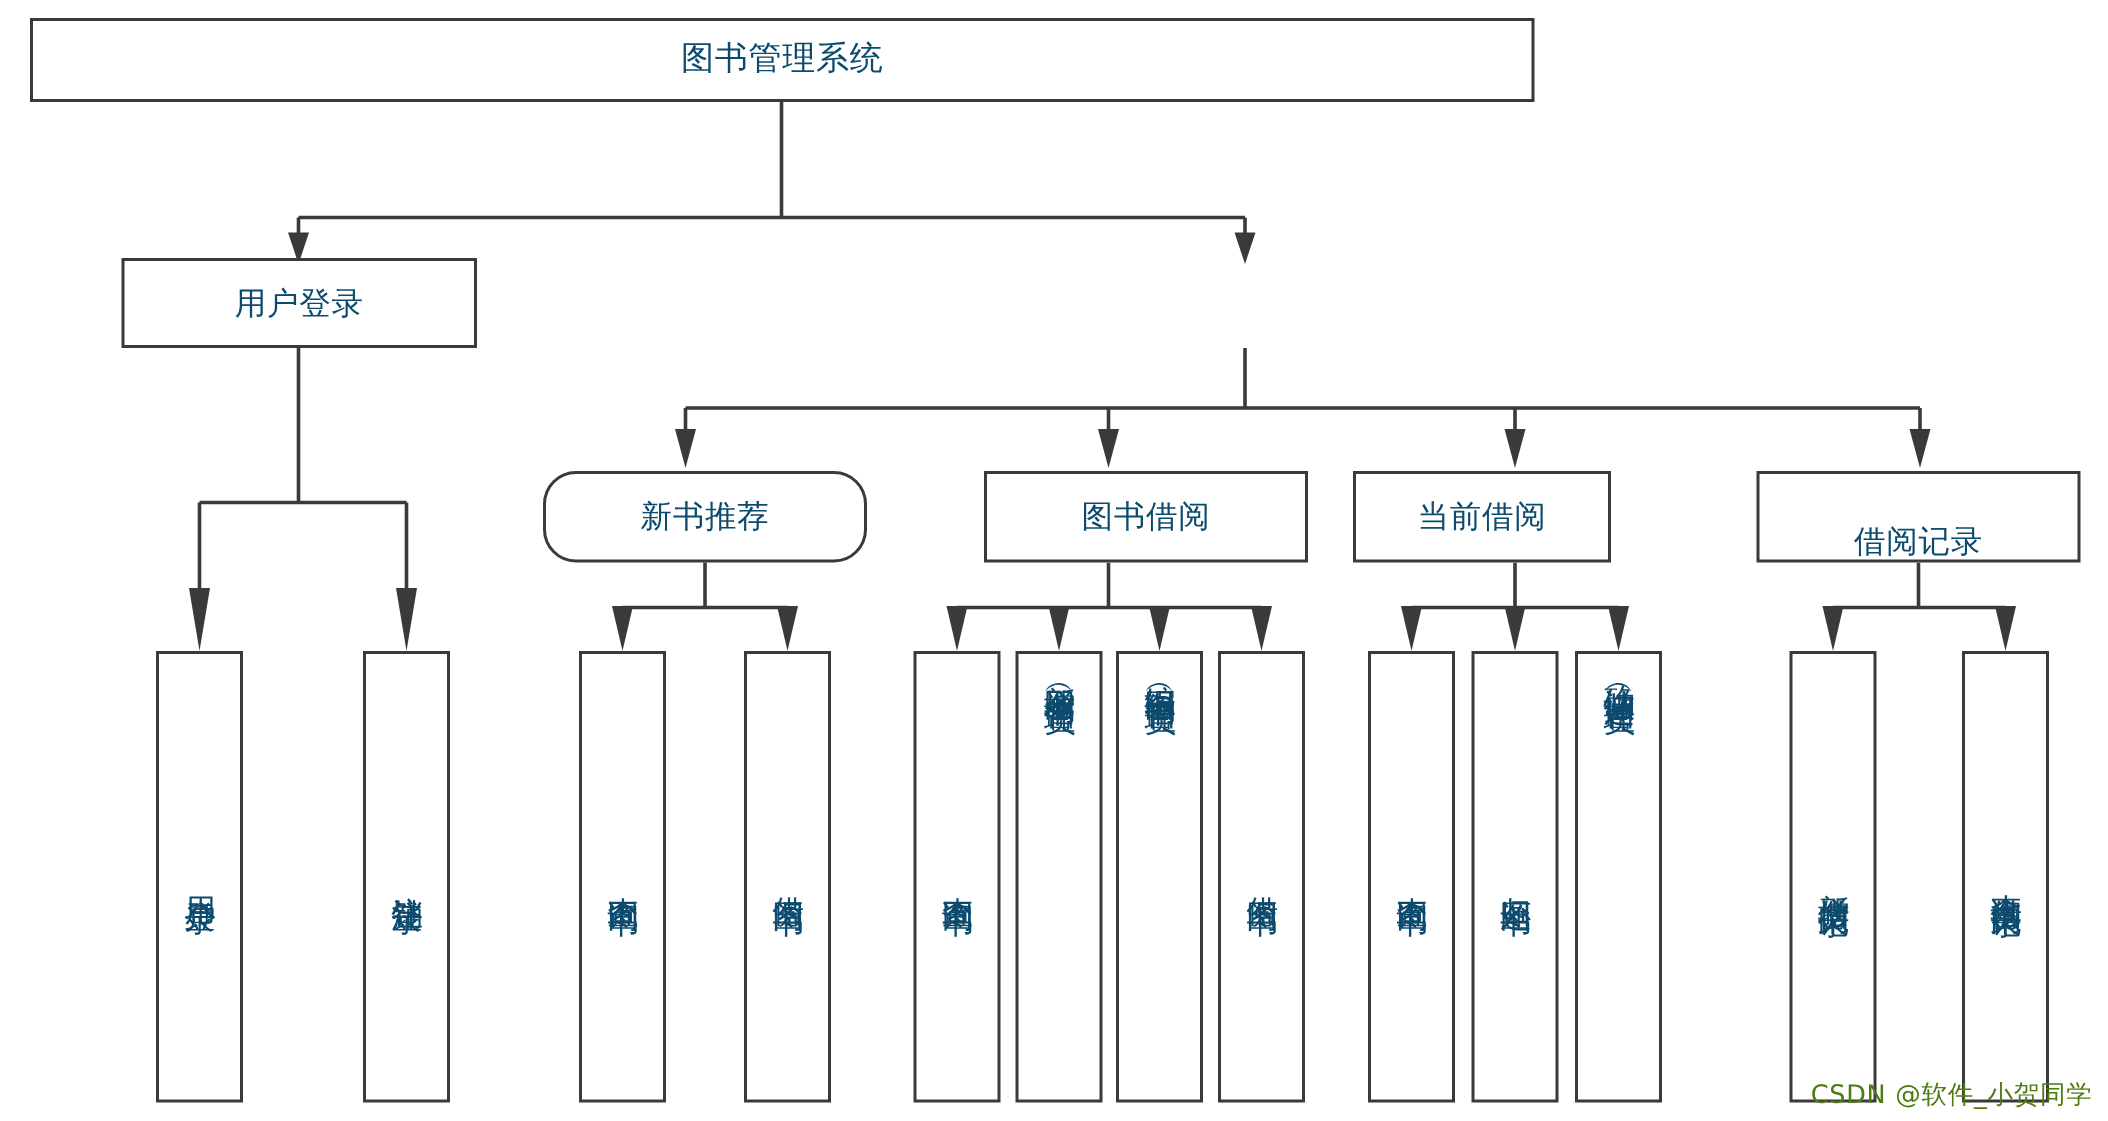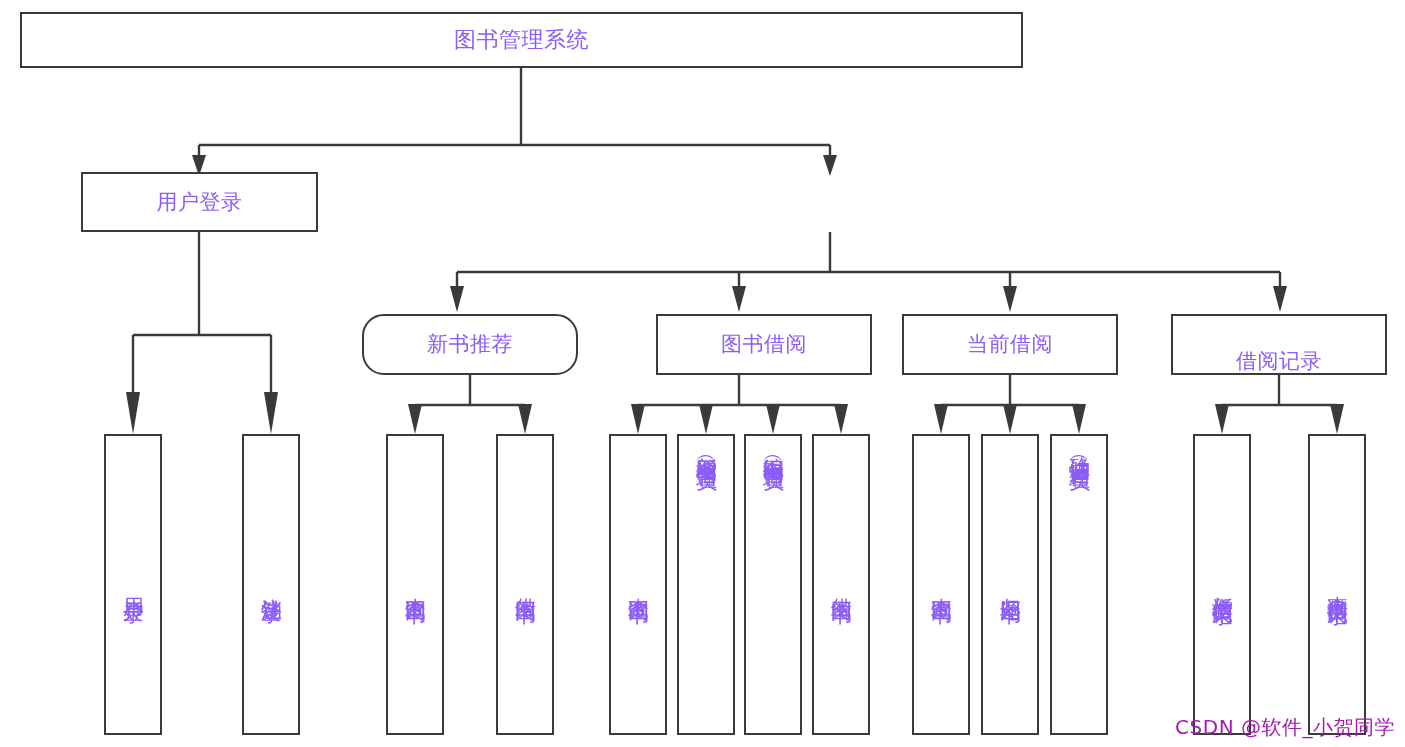--- a/index.html
+++ b/index.html
@@ -27,21 +27,21 @@
     pointer-events: none;
   }
   .node {
     position: absolute;
     box-sizing: border-box;
     background: #ffffff;
     border: 2px solid #3a3a3a;
     display: flex;
     align-items: center;
     justify-content: center;
-    color: #8b5cf6;
+    color: #0c4a6e;
   }
   .node .label {
     text-align: center;
     line-height: 1.08;
     letter-spacing: 0.5px;
     white-space: pre-wrap;
   }
   
   .node.h .label {
     font-size: 21px;
@@ -63,22 +63,22 @@
     max-height: 100%;
   }
   .node.v.mid {
     align-items: center;
     padding-top: 0;
   }
   .watermark {
     position: absolute;
     right: 10px;
     bottom: 6px;
-    font-size: 20px;
-    color: #a21caf;
+    font-size: 17px;
+    color: #4d7c0f;
     letter-spacing: 0.5px;
     white-space: nowrap;
   }
 </style>
 </head>
 <body>
 
 <div id="canvas">
 
   <svg id="wires" viewBox="0 0 1405 747" xmlns="http://www.w3.org/2000/svg">
@@ -167,21 +167,21 @@
   <div class="node h" style="left:81px; top:172px; width:237px; height:60px;">
     <span class="label">用户登录</span>
   </div>
 
   <div class="node h" style="left:362px; top:314px; width:216px; height:61px;border-radius:22px;">
     <span class="label">新书推荐</span>
   </div>
   <div class="node h" style="left:656px; top:314px; width:216px; height:61px;">
     <span class="label">图书借阅</span>
   </div>
-  <div class="node h" style="left:902px; top:314px; width:216px; height:61px;align-items:center;">
+  <div class="node h" style="left:902px; top:314px; width:172px; height:61px;align-items:center;">
     <span class="label">当前借阅</span>
   </div>
   <div class="node h" style="left:1171px; top:314px; width:216px; height:61px;align-items:flex-end;">
     <span class="label">借阅记录</span>
   </div>
 
   <div class="node v mid" style="left:104px; top:434px; width:58px; height:301px;">
     <span class="label">用户登录</span>
   </div>
   <div class="node v mid" style="left:242px; top:434px; width:58px; height:301px;">

